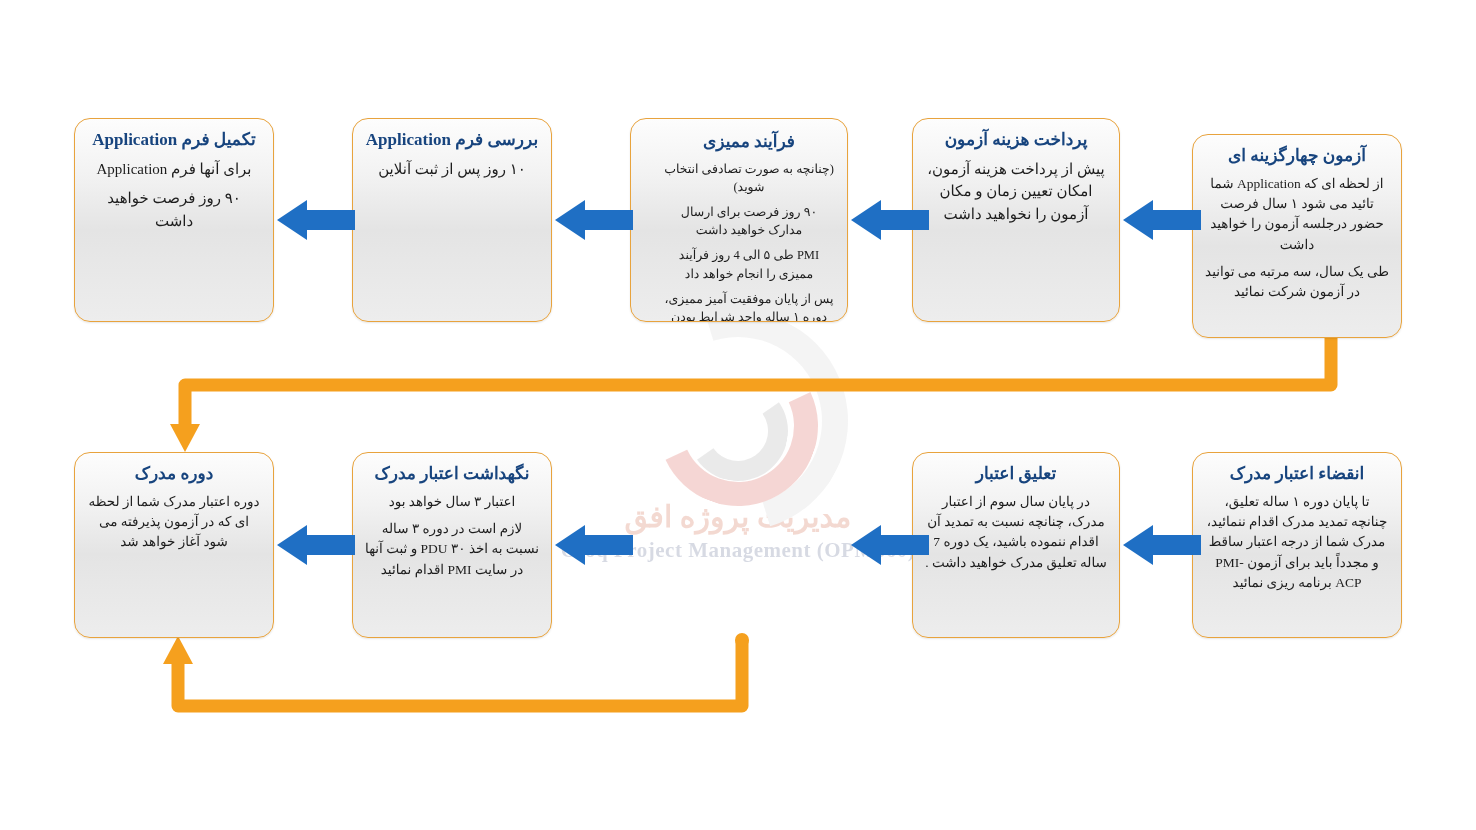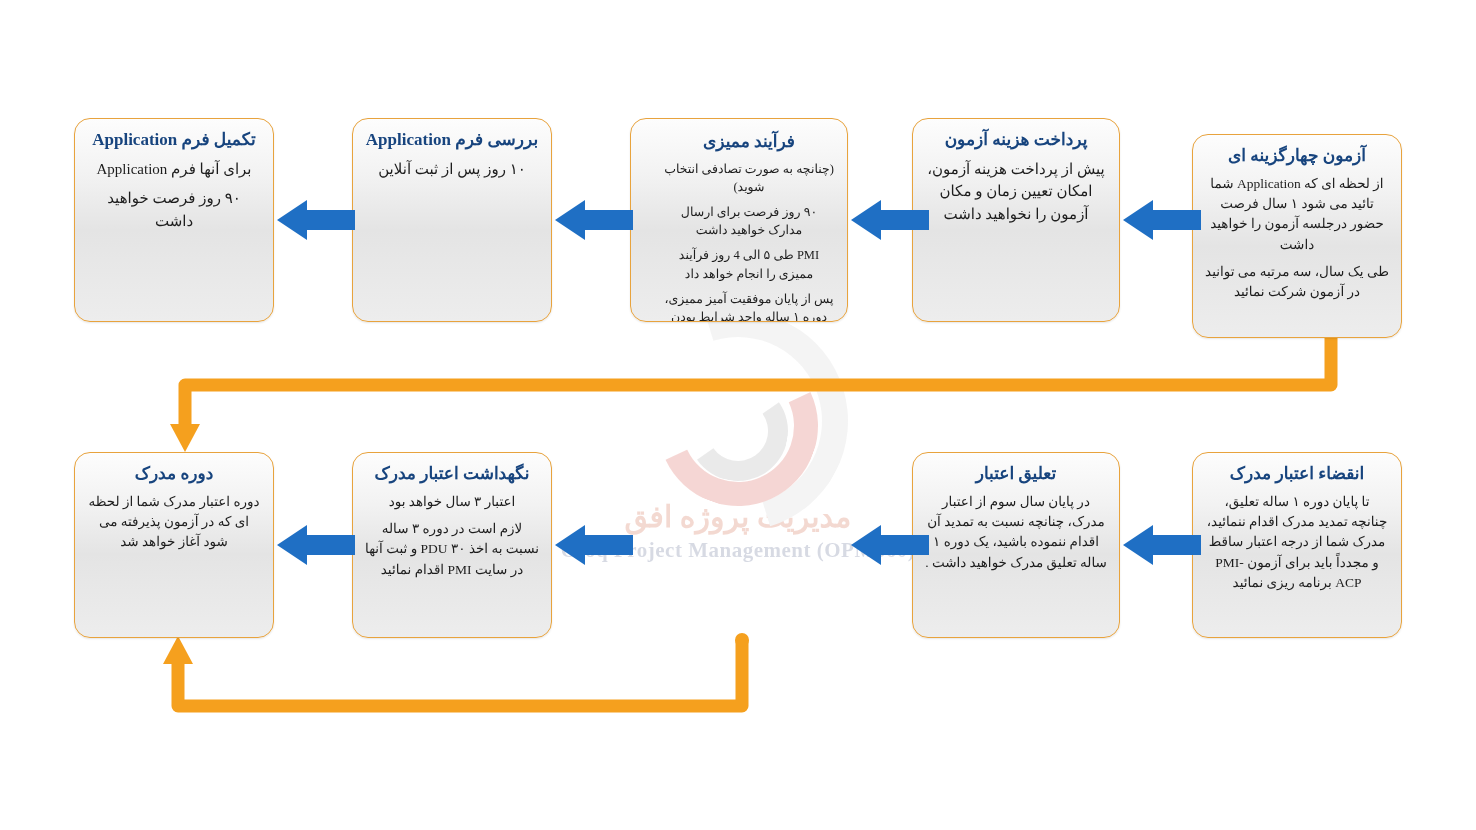--- a/index.html
+++ b/index.html
@@ -253,21 +253,21 @@
     <div class="body">
       <p>اعتبار ۳ سال خواهد بود</p>
       <p>لازم است در دوره ۳ ساله نسبت به اخذ ۳۰ PDU و ثبت آنها در سایت PMI اقدام نمائید</p>
     </div>
   </div>
 
 
   <div class="node row2 n9 sz-14">
     <div class="title">تعلیق اعتبار</div>
     <div class="body">
-      <p>در پایان سال سوم از اعتبار مدرک، چنانچه نسبت به تمدید آن اقدام ننموده باشید، یک دوره ۱ ساله تعلیق مدرک خواهید داشت .</p>
+      <p>در پایان سال سوم از اعتبار مدرک، چنانچه نسبت به تمدید آن اقدام ننموده باشید، یک دوره 7 ساله تعلیق مدرک خواهید داشت .</p>
     </div>
   </div>
 
   <div class="node row2 n10 sz-14">
     <div class="title">انقضاء اعتبار مدرک</div>
     <div class="body">
       <p>تا پایان دوره ۱ ساله تعلیق، چنانچه تمدید مدرک اقدام ننمائید، مدرک شما از درجه اعتبار ساقط و مجدداً باید برای آزمون PMI-ACP برنامه ریزی نمائید</p>
     </div>
   </div>
 

